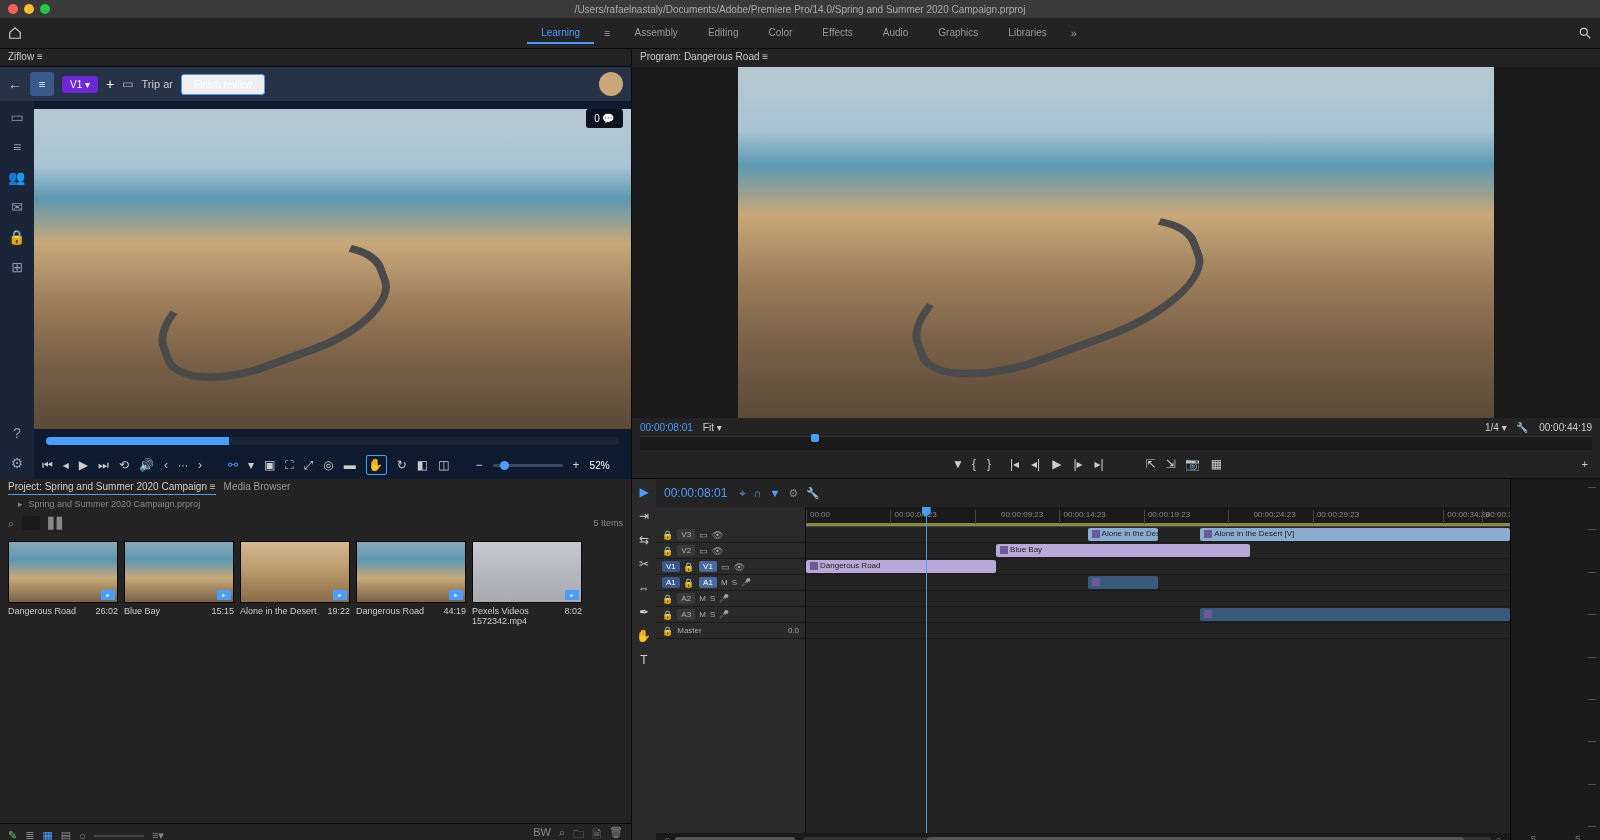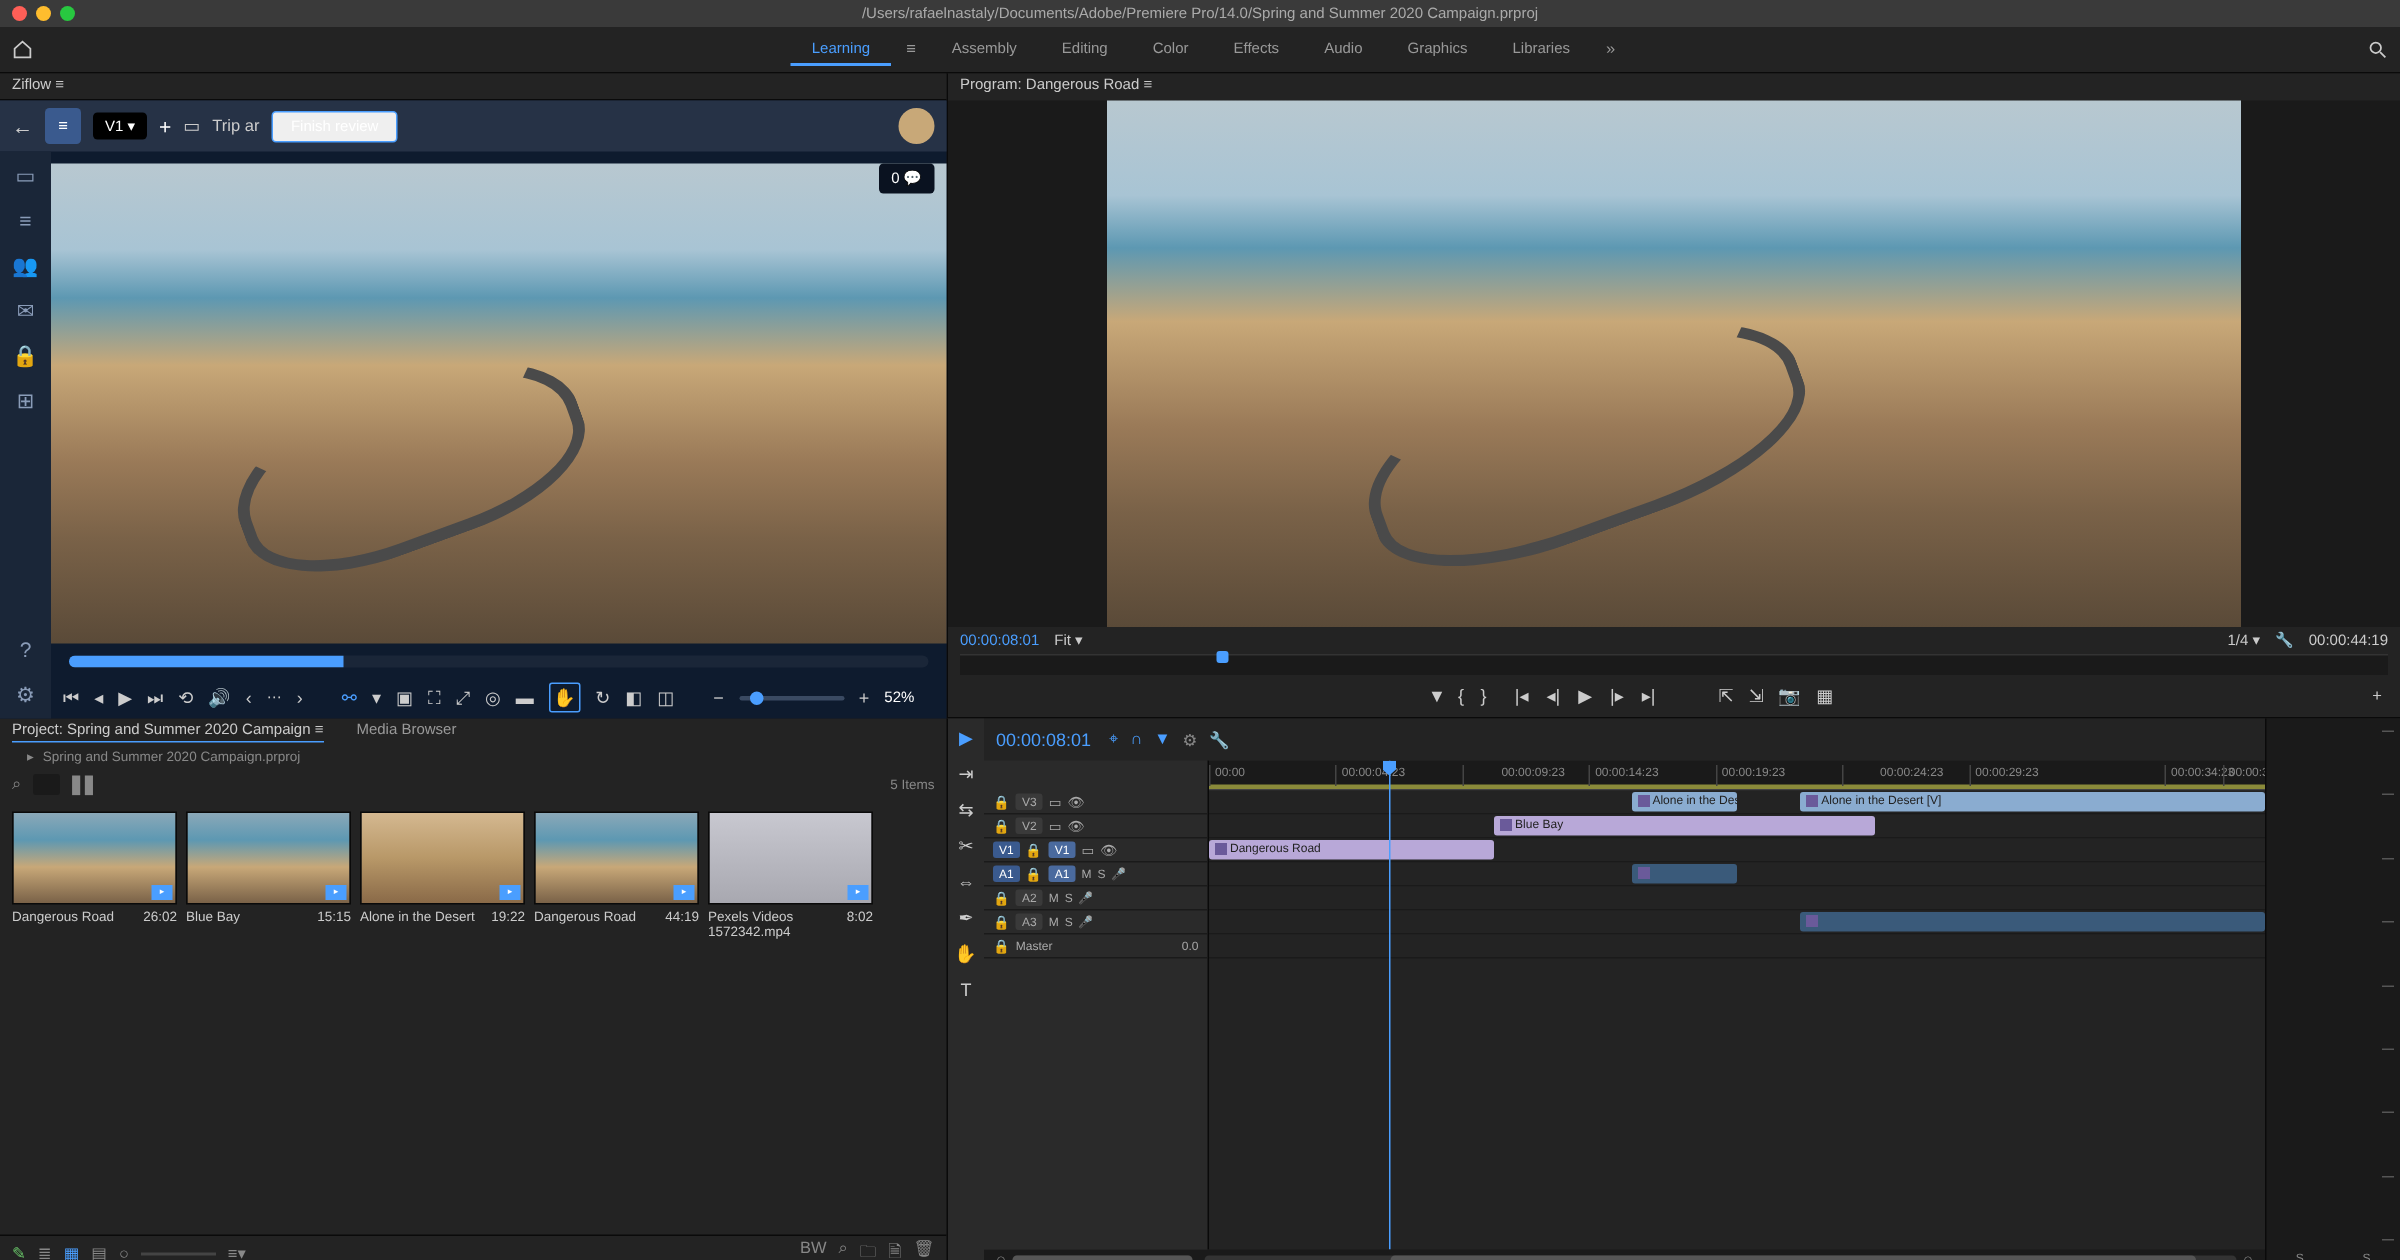--- a/index.html
+++ b/index.html
@@ -16,21 +16,21 @@
 .ws-tab.active{color:#4a9eff;border-bottom:2px solid #4a9eff}
 .ws-chevron{color:#999;padding:4px 8px}
 .search-icon{color:#ccc}
 .main{display:flex;height:calc(100% - 42px)}
 .ziflow-panel{width:632px;display:flex;flex-direction:column;border-right:1px solid #0a0a0a}
 .ziflow-tab{height:18px;background:#232323;padding:2px 8px;font-size:10px;color:#ccc;border-bottom:1px solid #0a0a0a}
 .ziflow-content{flex:1;background:#0e1b2e;display:flex;flex-direction:column;position:relative}
 .ziflow-header{height:34px;background:#263246;display:flex;align-items:center;padding:0 8px;gap:8px}
 .zf-back{color:#ccc;font-size:14px}
 .zf-logo{width:24px;height:24px;background:#3a5a8e;border-radius:3px;display:flex;align-items:center;justify-content:center;color:#fff;font-weight:bold}
-.zf-vsel{background:#000000;padding:3px 8px;border-radius:3px;font-size:10px;color:#fff}
+.zf-vsel{background:#6d28d9;padding:3px 8px;border-radius:3px;font-size:10px;color:#fff}
 .zf-plus{color:#fff;font-size:14px}
 .zf-fr{border:1px solid #4a9eff;padding:4px 12px;border-radius:3px;color:#fff;font-size:10px}
 .zf-avatar{width:24px;height:24px;border-radius:50%;background:#c8a878;margin-left:auto}
 .ziflow-body{flex:1;display:flex}
 .zf-sidebar{width:34px;background:#1a2638;display:flex;flex-direction:column;align-items:center;padding:8px 0;gap:14px}
 .zf-sb-icon{color:#8a9cb8;font-size:14px;cursor:pointer}
 .zf-viewer{flex:1;display:flex;flex-direction:column;position:relative}
 .zf-badge{position:absolute;top:8px;right:8px;background:#0a1220;padding:4px 8px;border-radius:3px;color:#fff;font-size:10px;z-index:2}
 .zf-img-wrap{flex:1;display:flex;align-items:center;justify-content:center;padding:8px 0 8px 0}
 .zf-img{width:100%;height:100%;background:linear-gradient(180deg,#b8c8d0 0%,#a8c4d4 18%,#5d98b2 28%,#c8a878 42%,#9a7a58 62%,#7a6248 78%,#5a4a38 100%);position:relative;overflow:hidden}
@@ -56,21 +56,21 @@
 .prog-scale{margin-left:auto;color:#ccc}
 .prog-dur{color:#ccc}
 .prog-ruler{height:14px;background:#1a1a1a;margin:0 8px;position:relative;border-top:1px solid #333}
 .prog-playhead{position:absolute;left:18%;top:-3px;width:8px;height:8px;background:#4a9eff;border-radius:2px}
 .prog-transport{height:28px;display:flex;align-items:center;justify-content:center;gap:12px}
 .pt-btn{color:#ccc;font-size:12px;cursor:pointer}
 .pt-right-g{margin-left:30px;display:flex;gap:10px}
 .pt-plus{position:absolute;right:12px;color:#ccc}
 .lower{flex:1;display:flex}
 .project-panel{width:600px;background:#232323;display:flex;flex-direction:column;border-right:1px solid #0a0a0a}
-.proj-tabs{height:18px;display:flex;padding:2px 8px;gap:22px;font-size:10px}
+.proj-tabs{height:18px;display:flex;padding:2px 8px;gap:8px;font-size:10px}
 .proj-tab{color:#999}.proj-tab.active{color:#ccc;border-bottom:1px solid #4a9eff}
 .proj-sub{height:16px;padding:2px 18px;font-size:9px;color:#888}
 .proj-filter{height:20px;display:flex;align-items:center;padding:0 8px;gap:8px}
 .proj-search{width:18px;height:14px;background:#1a1a1a;border:none;border-radius:2px}
 .proj-count{margin-left:auto;font-size:9px;color:#888}
 .proj-grid{flex:1;display:flex;gap:6px;padding:8px;align-content:flex-start;flex-wrap:wrap}
 .proj-item{width:110px}
 .proj-thumb{width:110px;height:62px;background:linear-gradient(180deg,#8aa8b8 0%,#5d98b2 30%,#c8a878 60%,#7a6248 100%);border:1px solid #0a0a0a;position:relative}
 .proj-thumb.desert{background:linear-gradient(180deg,#d4b890 0%,#b89868 50%,#8a6a48 100%)}
 .proj-thumb.road{background:linear-gradient(180deg,#c8c8d0 0%,#a8a8b0 100%)}

